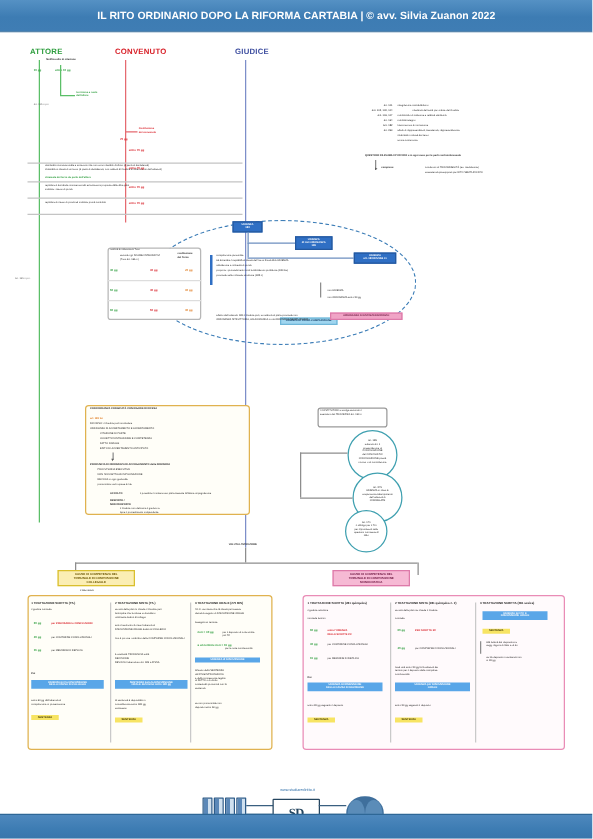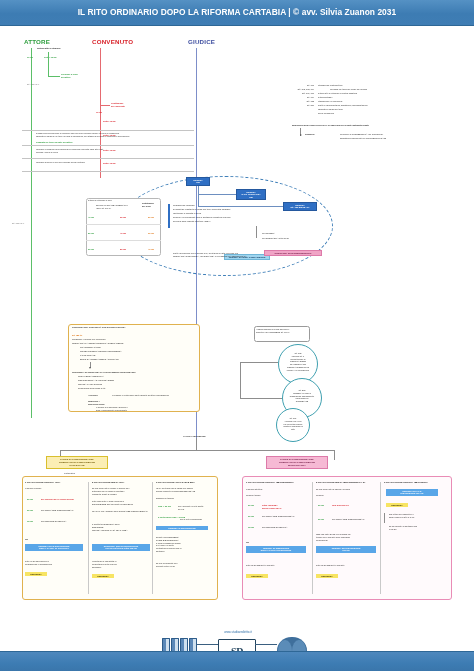--- a/index.html
+++ b/index.html
@@ -113,21 +113,21 @@
                 font-family:"Liberation Serif", serif; letter-spacing:-0.5px; }
   .brain { position:absolute; border-radius:48% 48% 45% 45%; background:#3f6f9c; }
   .brain::before, .brain::after { content:""; position:absolute; top:10%; width:46%; height:80%;
         background:#5b8cb8; border-radius:50%; }
   .brain::before { left:3%; } .brain::after { right:3%; }
 </style>
 </head>
 <body>
 
 <div class="topbar">
-  <div class="title">IL RITO ORDINARIO DOPO LA RIFORMA CARTABIA | © avv. Silvia Zuanon 2031</div>
+  <div class="title">IL RITO ORDINARIO DOPO LA RIFORMA CARTABIA | © avv. Silvia Zuanon 2022</div>
 </div>
 
 <div class="sheet">
 
   <div class="colhead c-attore" style="left:24px; top:12px;">ATTORE</div>
   <div class="colhead c-convenuto" style="left:92px; top:12px;">CONVENUTO</div>
   <div class="colhead c-giudice" style="left:188px; top:12px;">GIUDICE</div>
 
   <div class="lifeline ll-green" style="left:31px;  top:22px; height:370px;"></div>
   <div class="lifeline ll-red" style="left:100px; top:22px; height:130px;"></div>

